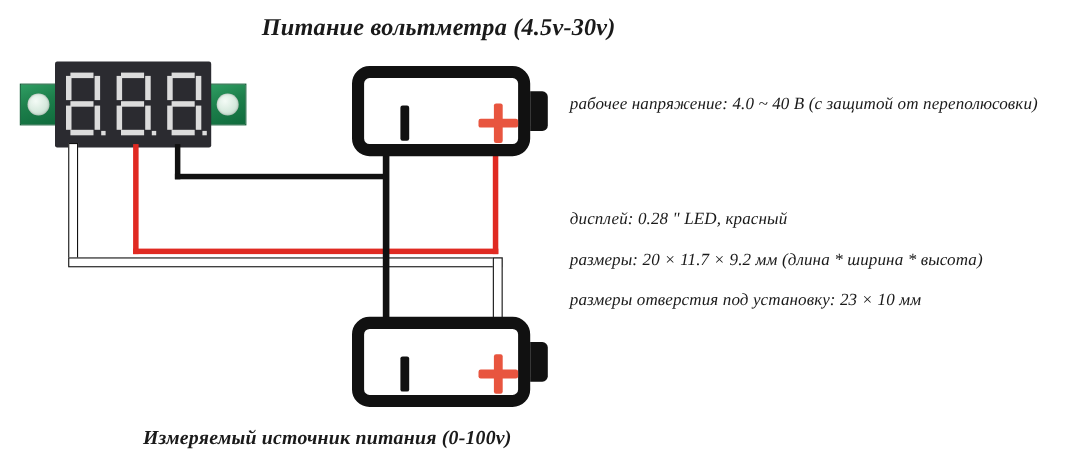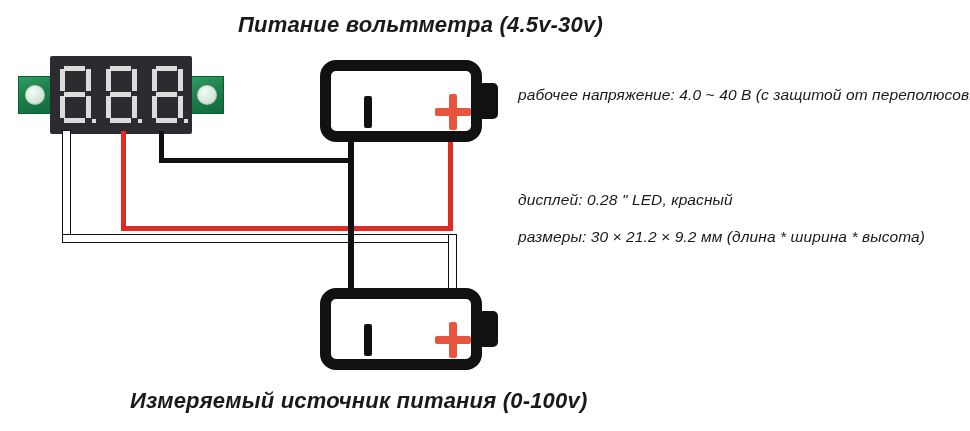--- a/index.html
+++ b/index.html
@@ -6,41 +6,41 @@
     margin: 0;
     padding: 0;
     background: #ffffff;
   }
   #page {
     position: relative;
     width: 970px;
     height: 431px;
     background: #ffffff;
     overflow: hidden;
-    font-family: Liberation Sans, sans-serif;
+    font-family: Liberation Serif, serif;
   }
 
   
   .caption {
     position: absolute;
     font-style: italic;
     font-weight: bold;
     color: #1a1a1a;
     white-space: nowrap;
     letter-spacing: 0.2px;
   }
   #title-top {
     left: 238px;
     top: 12px;
     font-size: 22px;
   }
   #title-bottom {
     left: 130px;
     top: 388px;
-    font-size: 22px;
+    font-size: 18px;
   }
   .spec-line {
     position: absolute;
     left: 518px;
     font-style: italic;
     font-size: 15.5px;
     color: #1a1a1a;
     white-space: nowrap;
     letter-spacing: 0.1px;
   }
@@ -208,21 +208,22 @@
 <body>
 
 <div id="page">
 
   <div class="caption" id="title-top">Питание вольтметра (4.5v-30v)</div>
 
   <div class="caption" id="title-bottom">Измеряемый источник питания (0-100v)</div>
 
   <div class="spec-line" style="top:86px">рабочее напряжение: 4.0 ~ 40 В (с защитой от переполюсовки)</div>
   <div class="spec-line" style="top:191px">дисплей: 0.28 " LED, красный</div>
-  <div class="spec-line" style="top:228px">размеры: 30 × 21.2 × 9.2 мм (длина * ширина * высота)</div>
+  <div class="spec-line" style="top:228px">размеры: 20 × 11.7 × 9.2 мм (длина * ширина * высота)</div>
+  <div class="spec-line" style="top:264px">размеры отверстия под установку: 23 × 10 мм</div>
 
   <div id="voltmeter">
     <div class="pcb-tab" id="pcb-tab-left">
       <div class="pcb-hole"></div>
     </div>
     <div class="pcb-tab" id="pcb-tab-right">
       <div class="pcb-hole"></div>
     </div>
 
     <div id="module-body">

